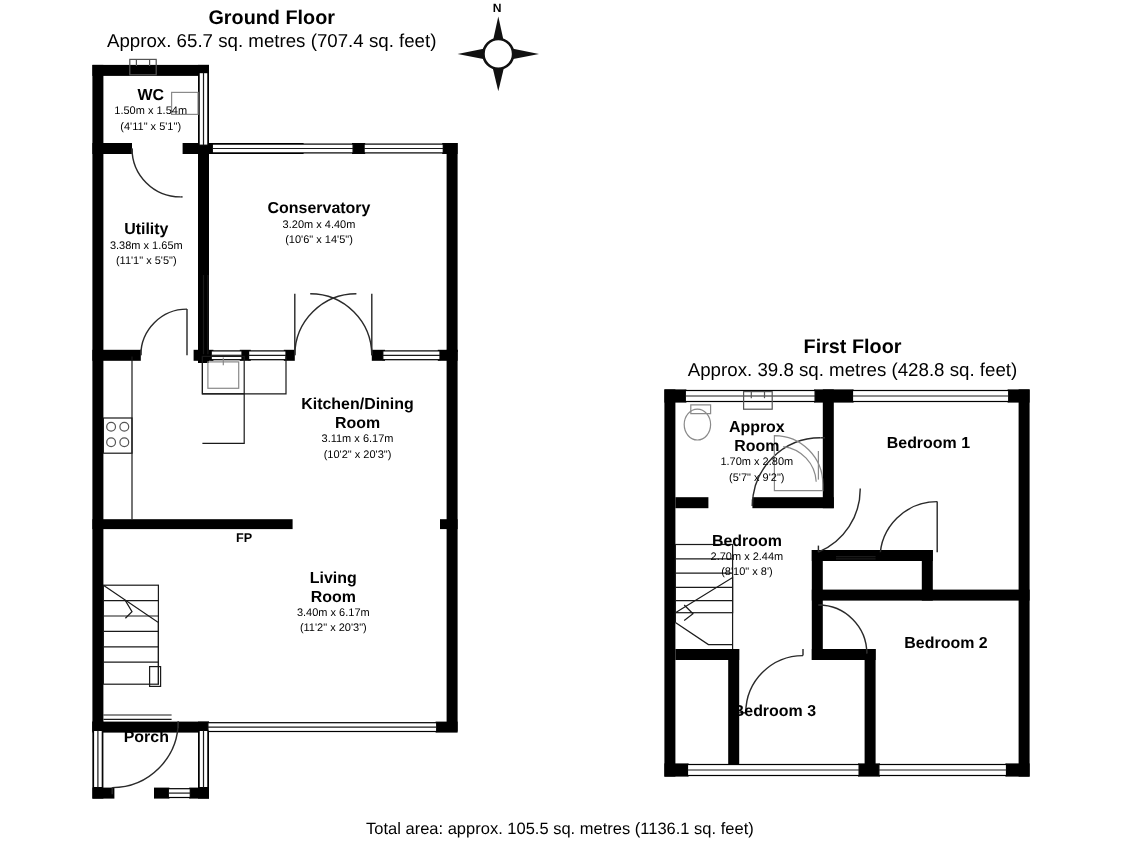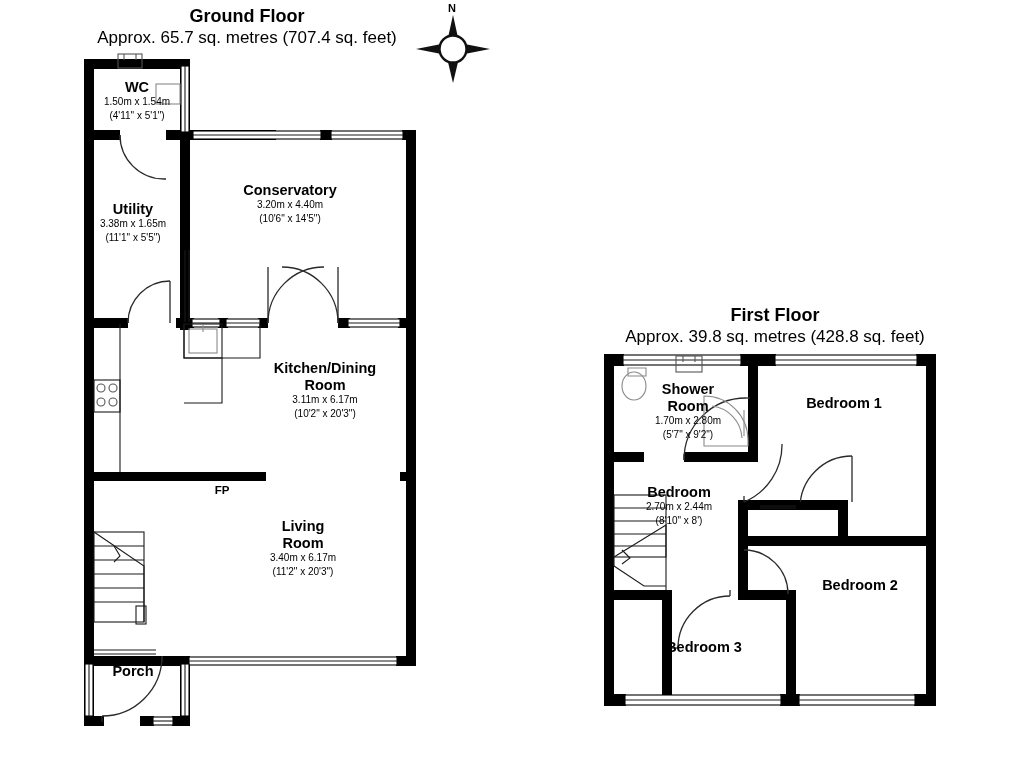--- a/index.html
+++ b/index.html
@@ -386,27 +386,28 @@
       <line class="thin" x1="14" y1="207" x2="14" y2="216"></line>
       <path class="thin" d="M 22,200 L 30,208 L 22,214"></path>
       <path class="thin" d="M 14,216 L 44,236 L 66,236"></path>
     </g>
 
     <line class="thin" x1="160" y1="156" x2="196" y2="156"></line>
     <line class="thin" x1="160" y1="158" x2="196" y2="158"></line>
 
   </svg>
 
-  <div class="txt room-name" style="left:688px; top:381px;">Shower</div>
+  <div class="txt room-name" style="left:688px; top:381px;">Approx</div>
   <div class="txt room-name" style="left:688px; top:398px;">Room</div>
   <div class="txt room-dims" style="left:688px; top:415px;">1.70m x 2.80m</div>
   <div class="txt room-dims" style="left:688px; top:429px;">(5'7" x 9'2")</div>
 
   <div class="txt room-name" style="left:679px; top:484px;">Bedroom</div>
   <div class="txt room-dims" style="left:679px; top:501px;">2.70m x 2.44m</div>
   <div class="txt room-dims" style="left:679px; top:515px;">(8'10" x 8')</div>
 
   <div class="txt room-name" style="left:844px; top:395px;">Bedroom 1</div>
   <div class="txt room-name" style="left:860px; top:577px;">Bedroom 2</div>
   <div class="txt room-name" style="left:704px; top:639px;">Bedroom 3</div>
 
+  <div class="txt total-area" style="left:509px; top:746px;">Total area: approx. 105.5 sq. metres (1136.1 sq. feet)</div>
 
 </div>
 
 </body></html>

